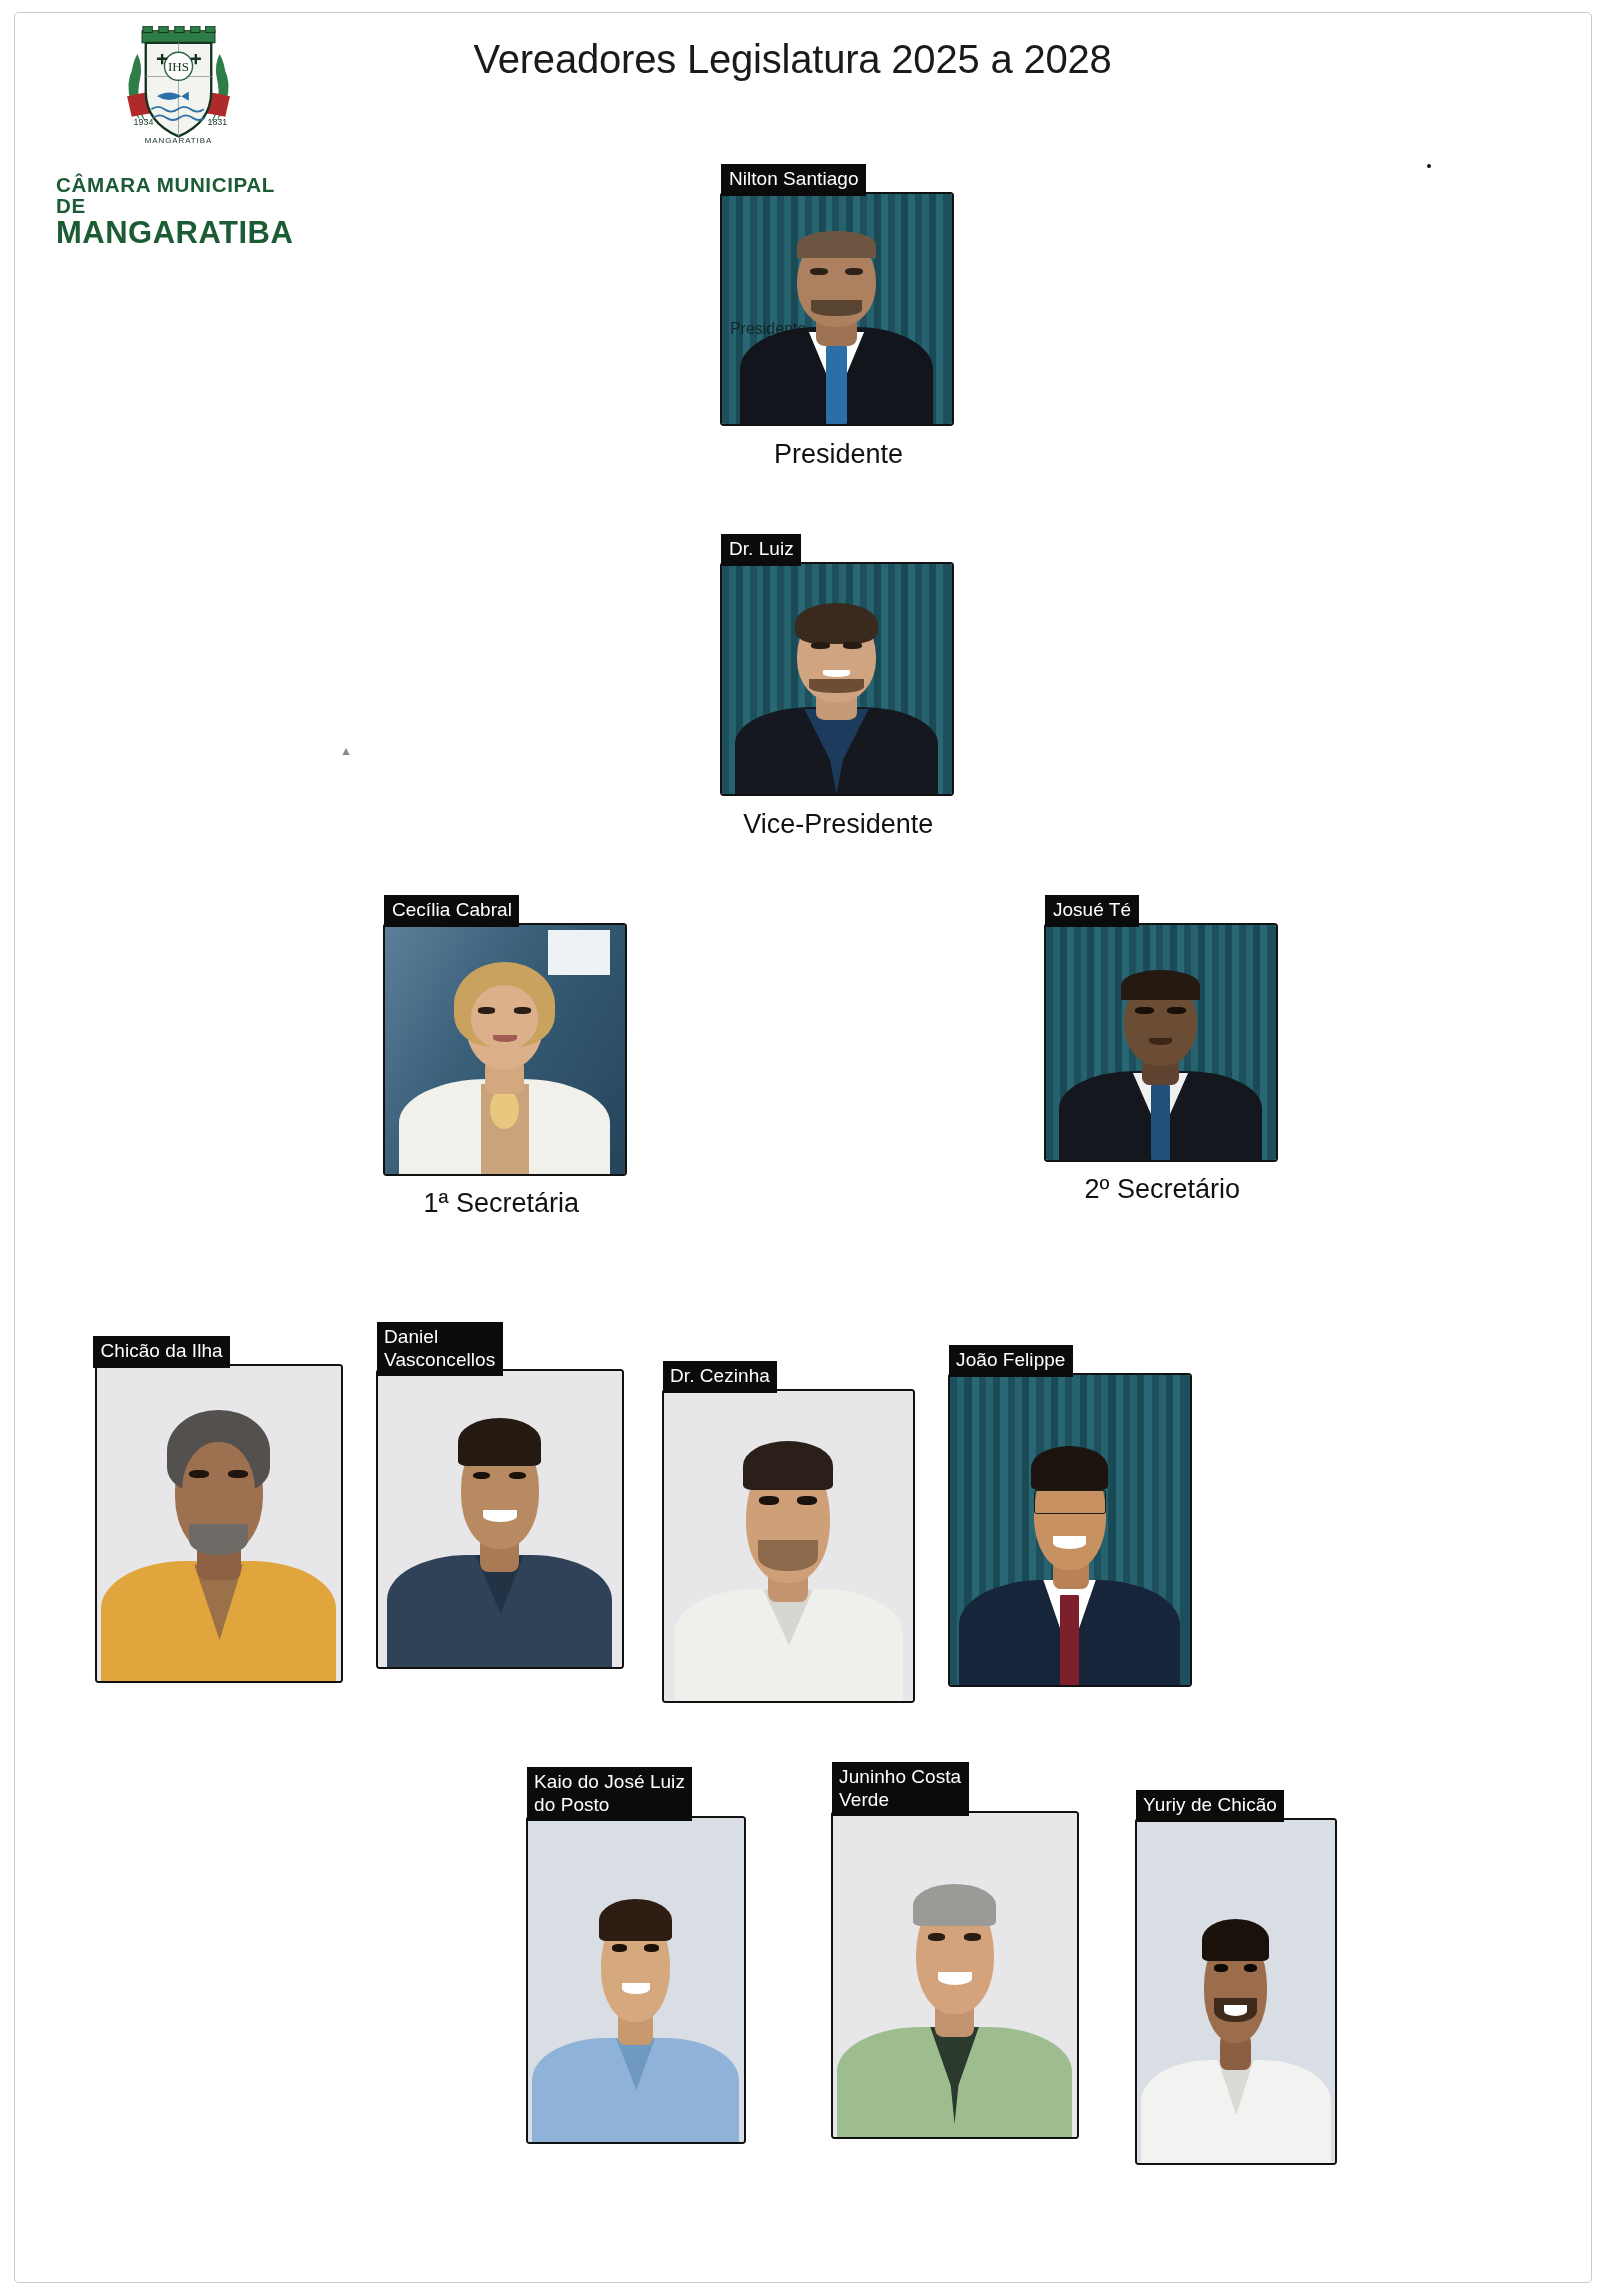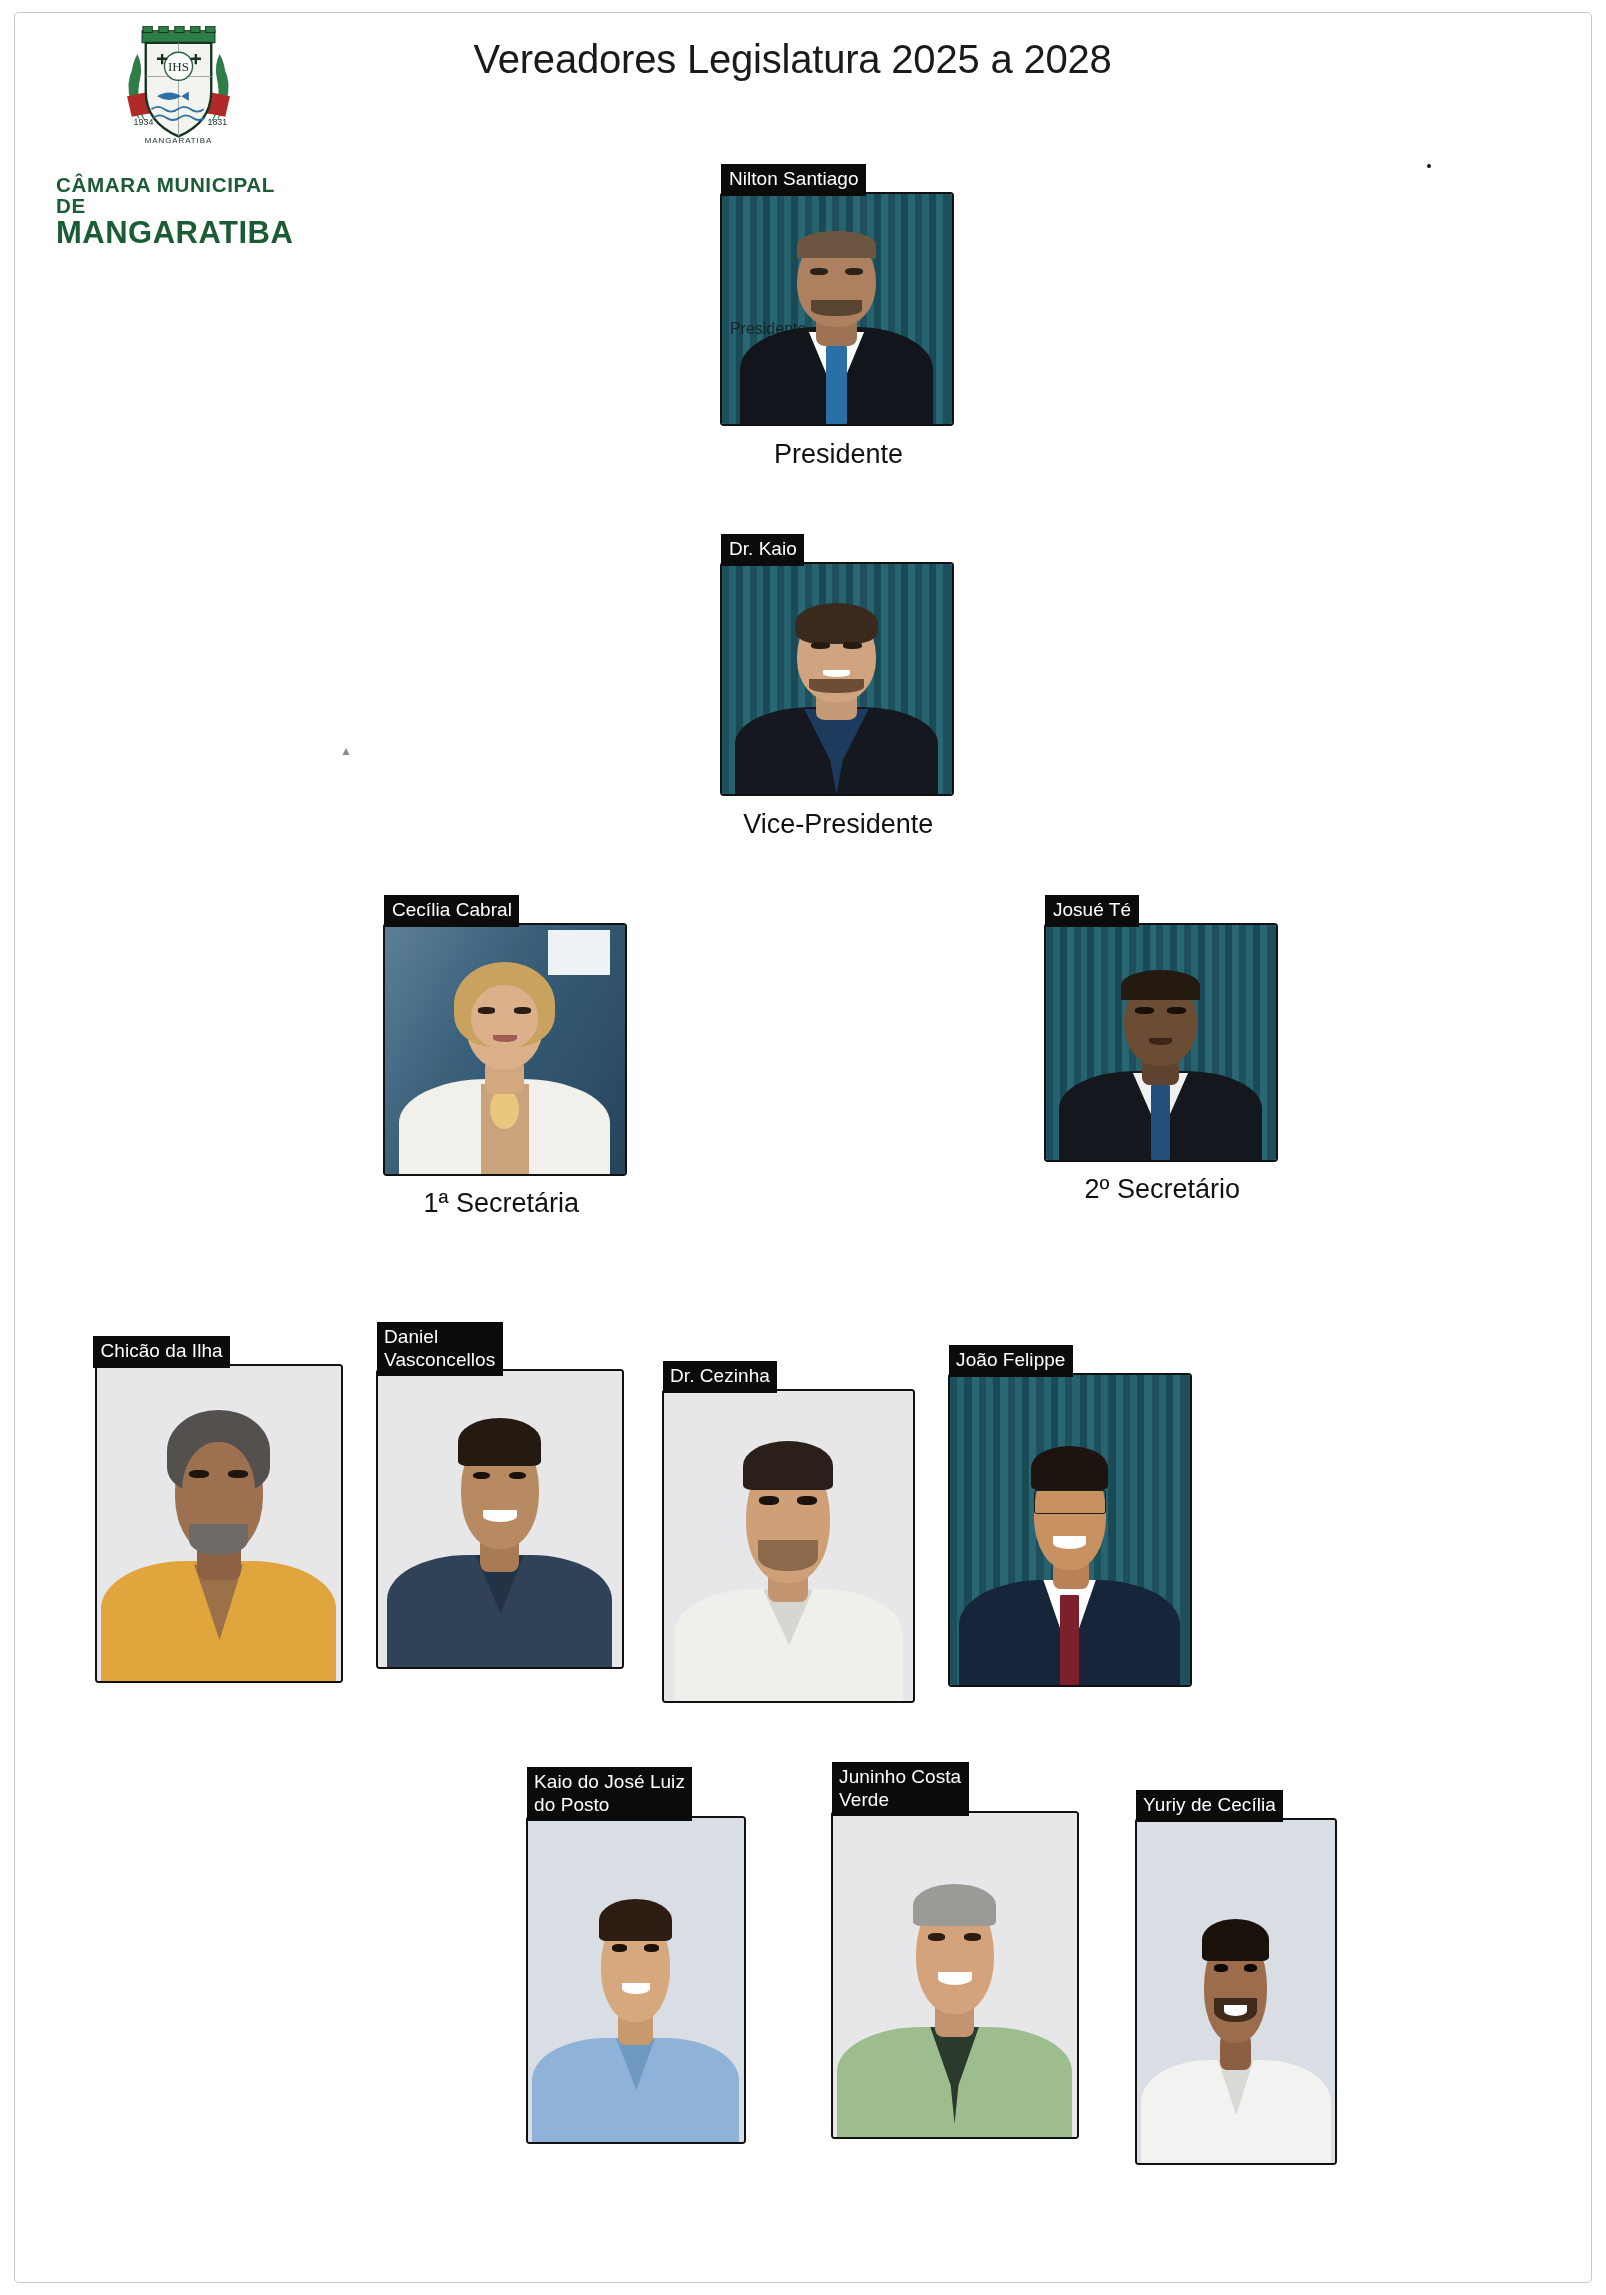--- a/index.html
+++ b/index.html
@@ -205,21 +205,21 @@
         <div style="position:absolute; left:39%; top:46%; width:22%; height:7%; background:#5a4532; border-radius:0 0 40% 40%;"></div>
         <div style="position:absolute; left:38.5%; top:32%; width:8%; height:3.2%; background:#2b2118; border-radius:40%;"></div>
         <div style="position:absolute; left:53.5%; top:32%; width:8%; height:3.2%; background:#2b2118; border-radius:40%;"></div>
       </div>
       <div class="watermark" style="left:8.4px; top:126px;">Presidente</div>
     </div>
     <div class="role-label" style="left:0px; top:275px; width:253px;">Presidente</div>
   </div>
 
   <div class="member" style="left:712px; top:534px; width:262px; height:337px;">
-    <div class="name-tag" style="left:9.4px; top:0px;">Dr. Kaio</div>
+    <div class="name-tag" style="left:9.4px; top:0px;">Dr. Luiz</div>
     <div class="photo-frame" style="left:7.5px; top:28px; width:234px; height:234px;">
       <div class="ph bg-curtain-teal">
         <div class="torso" style="left:6%; top:62%; width:88%; height:42%; background:#15181f; border-radius:38% 38% 0 0;"></div>
         <div class="shirtV" style="left:36%; top:63%; width:28%; height:37%; background:#1d3b5c; clip-path:polygon(0 0,100% 0,60% 60%,50% 100%,40% 60%);"></div>
         <div class="neck" style="left:41%; top:52%; width:18%; height:16%; background:#c59a77;"></div>
         <div class="head" style="left:33%; top:20%; width:34%; height:40%; background:#d1a481;"></div>
         <div class="hair" style="left:32%; top:17%; width:36%; height:18%; background:#3a2a1e; border-radius:50% 50% 30% 30%;"></div>
         <div style="position:absolute; left:38%; top:50%; width:24%; height:6%; background:#6d4d36; border-radius:0 0 45% 45%;"></div>
         <div style="position:absolute; left:39%; top:34%; width:8%; height:3%; background:#241a12; border-radius:40%;"></div>
         <div style="position:absolute; left:53%; top:34%; width:8%; height:3%; background:#241a12; border-radius:40%;"></div>
@@ -364,21 +364,21 @@
         <div class="head" style="left:34%; top:25%; width:32%; height:37%; background:#d4a27b;"></div>
         <div class="hair" style="left:33%; top:22%; width:34%; height:13%; background:#9a9a96; border-radius:50% 50% 10% 10%;"></div>
         <div style="position:absolute; left:39%; top:37%; width:7%; height:2.4%; background:#2a1d14; border-radius:40%;"></div>
         <div style="position:absolute; left:54%; top:37%; width:7%; height:2.4%; background:#2a1d14; border-radius:40%;"></div>
         <div style="position:absolute; left:43%; top:49%; width:14%; height:4%; background:#ffffff; border-radius:0 0 60% 60%;"></div>
       </div>
     </div>
   </div>
 
   <div class="member" style="left:1129px; top:1790px; width:262px; height:422px;">
-    <div class="name-tag" style="left:6.6px; top:0px;">Yuriy de Cecília</div>
+    <div class="name-tag" style="left:6.6px; top:0px;">Yuriy de Chicão</div>
     <div class="photo-frame" style="left:5.6px; top:28px; width:202px; height:347px;">
       <div class="ph bg-grey">
         <div class="torso" style="left:2%; top:70%; width:96%; height:34%; background:#f2f2f0; border-radius:36% 36% 0 0;"></div>
         <div class="shirtV" style="left:41%; top:70%; width:18%; height:16%; background:#d9d9d5; clip-path:polygon(0 0,100% 0,52% 100%);"></div>
         <div class="neck" style="left:42%; top:61%; width:16%; height:12%; background:#8a5f42;"></div>
         <div class="head" style="left:34%; top:32%; width:32%; height:33%; background:#9c6d4c;"></div>
         <div class="hair" style="left:33%; top:29%; width:34%; height:12%; background:#1a110b; border-radius:50% 50% 10% 10%;"></div>
         <div style="position:absolute; left:39%; top:42%; width:7%; height:2.2%; background:#0f0905; border-radius:40%;"></div>
         <div style="position:absolute; left:54%; top:42%; width:7%; height:2.2%; background:#0f0905; border-radius:40%;"></div>
         <div style="position:absolute; left:39%; top:52%; width:22%; height:7%; background:#3f2a1c; border-radius:0 0 46% 46%;"></div>

